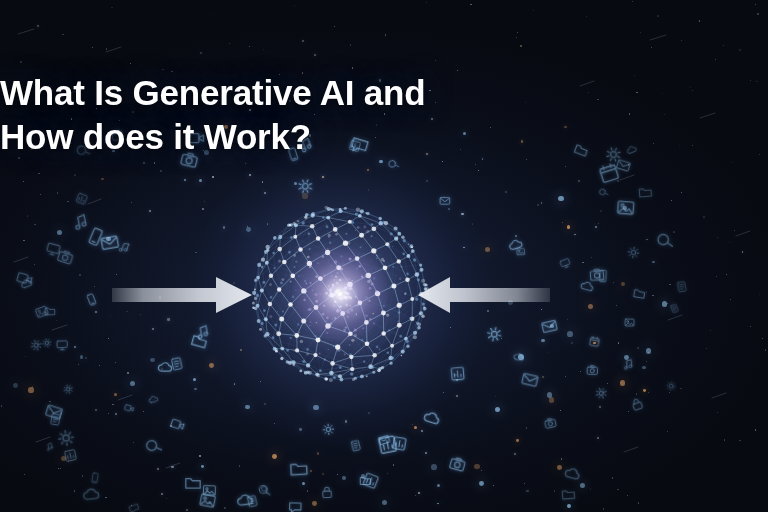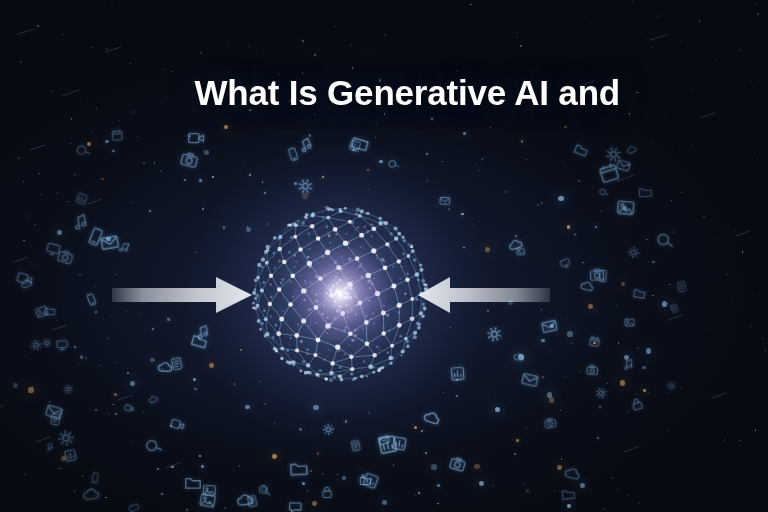--- a/index.html
+++ b/index.html
@@ -86,21 +86,21 @@
   
   .arrow { position: absolute; }
   .arrow svg { display: block; }
 
   
   #title {
     position: absolute;
     left: 0;
     top: 48px;
     width: 620px;
-    text-align: right;
+    text-align: left;
     color: #ffffff;
     font-size: 35px;
     font-weight: bold;
     line-height: 44px;
     letter-spacing: -0.2px;
     text-shadow: 0 2px 10px rgba(0,0,0,0.75), 0 0 26px rgba(20,40,80,0.6);
     z-index: 40;
     user-select: none;
   }
   #title .tline { display: block; white-space: nowrap; }
@@ -2091,15 +2091,16 @@
           <stop offset="0.65" stop-color="#e4e8ef" stop-opacity="0.82"></stop>
           <stop offset="1" stop-color="#eef1f6" stop-opacity="0.95"></stop>
         </linearGradient>
       </defs>
       <path d="M132,11 L32,11 L32,0 L0,18 L32,36 L32,25 L132,25 Z" fill="url(#agR)"></path>
     </svg>
   </div>
 
   <h1 id="title">
     <span class="tline">What Is Generative AI and</span>
+    <span class="tline">How does it Work?</span>
   </h1>
 
 </div>
 
 </body></html>

